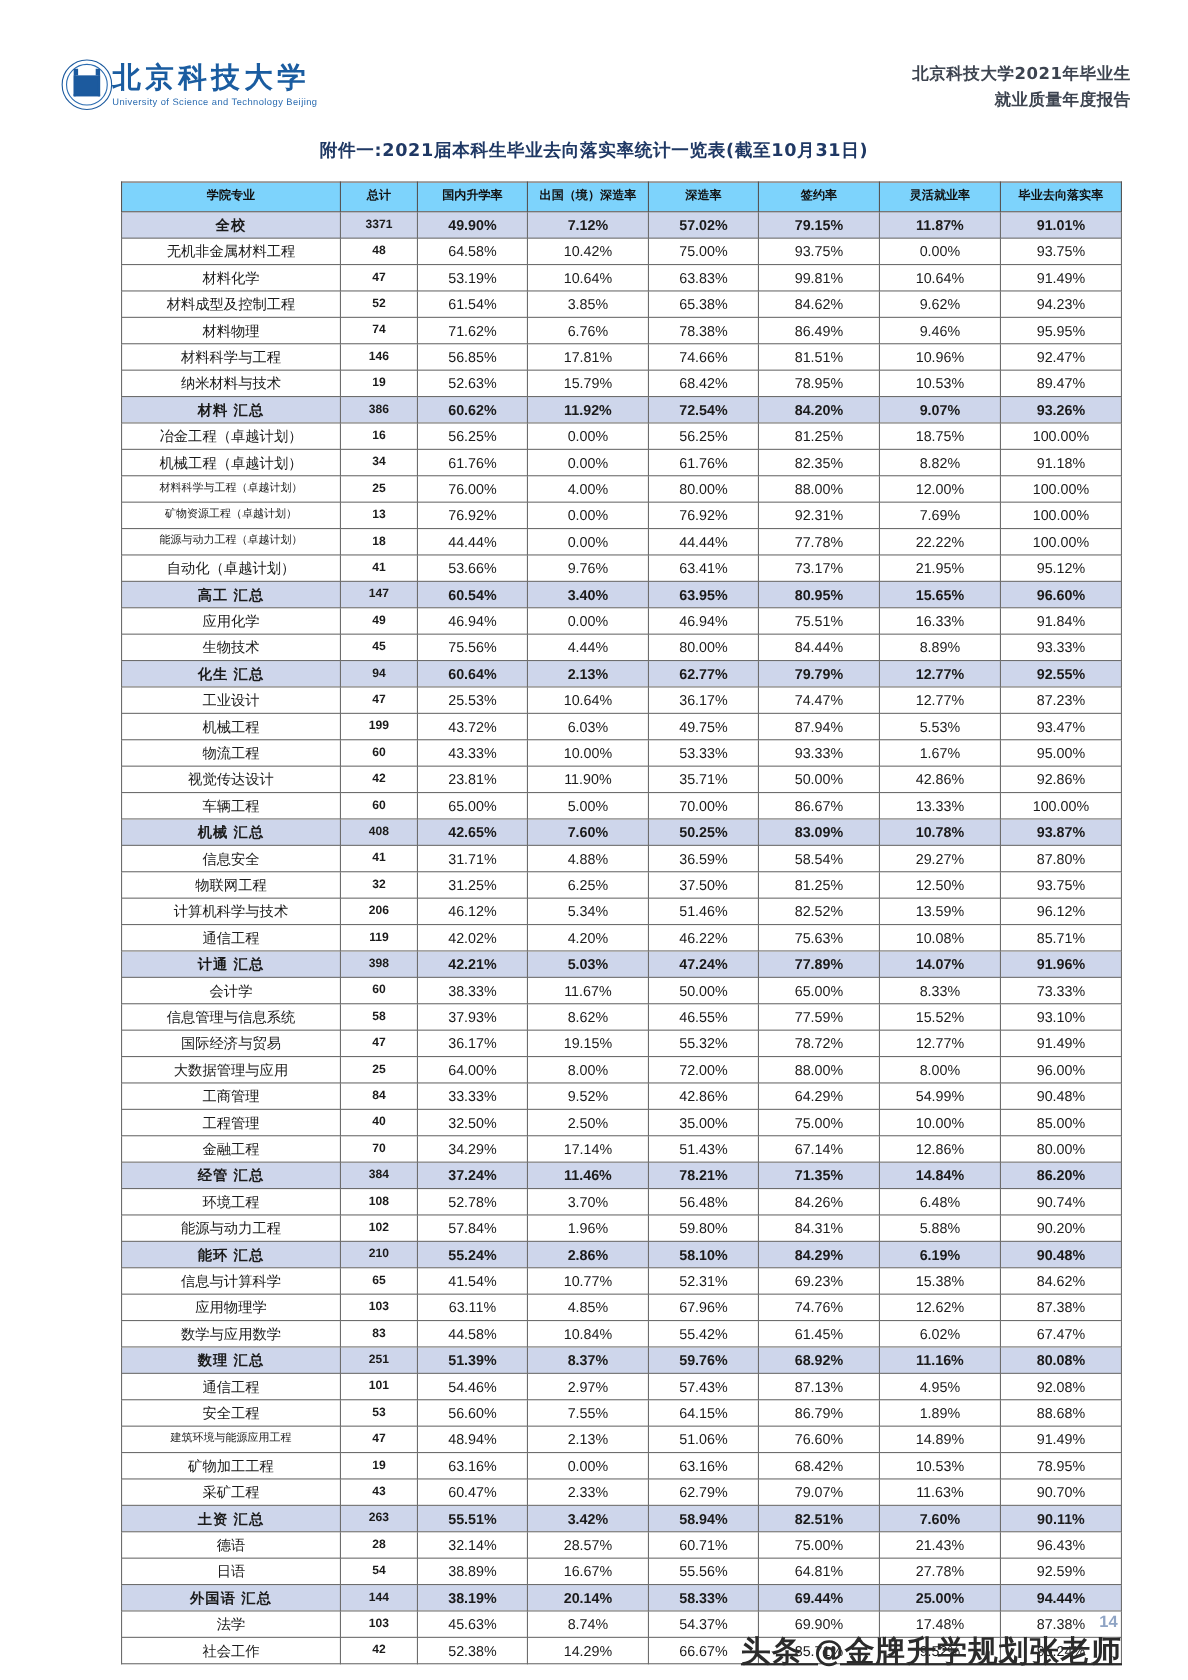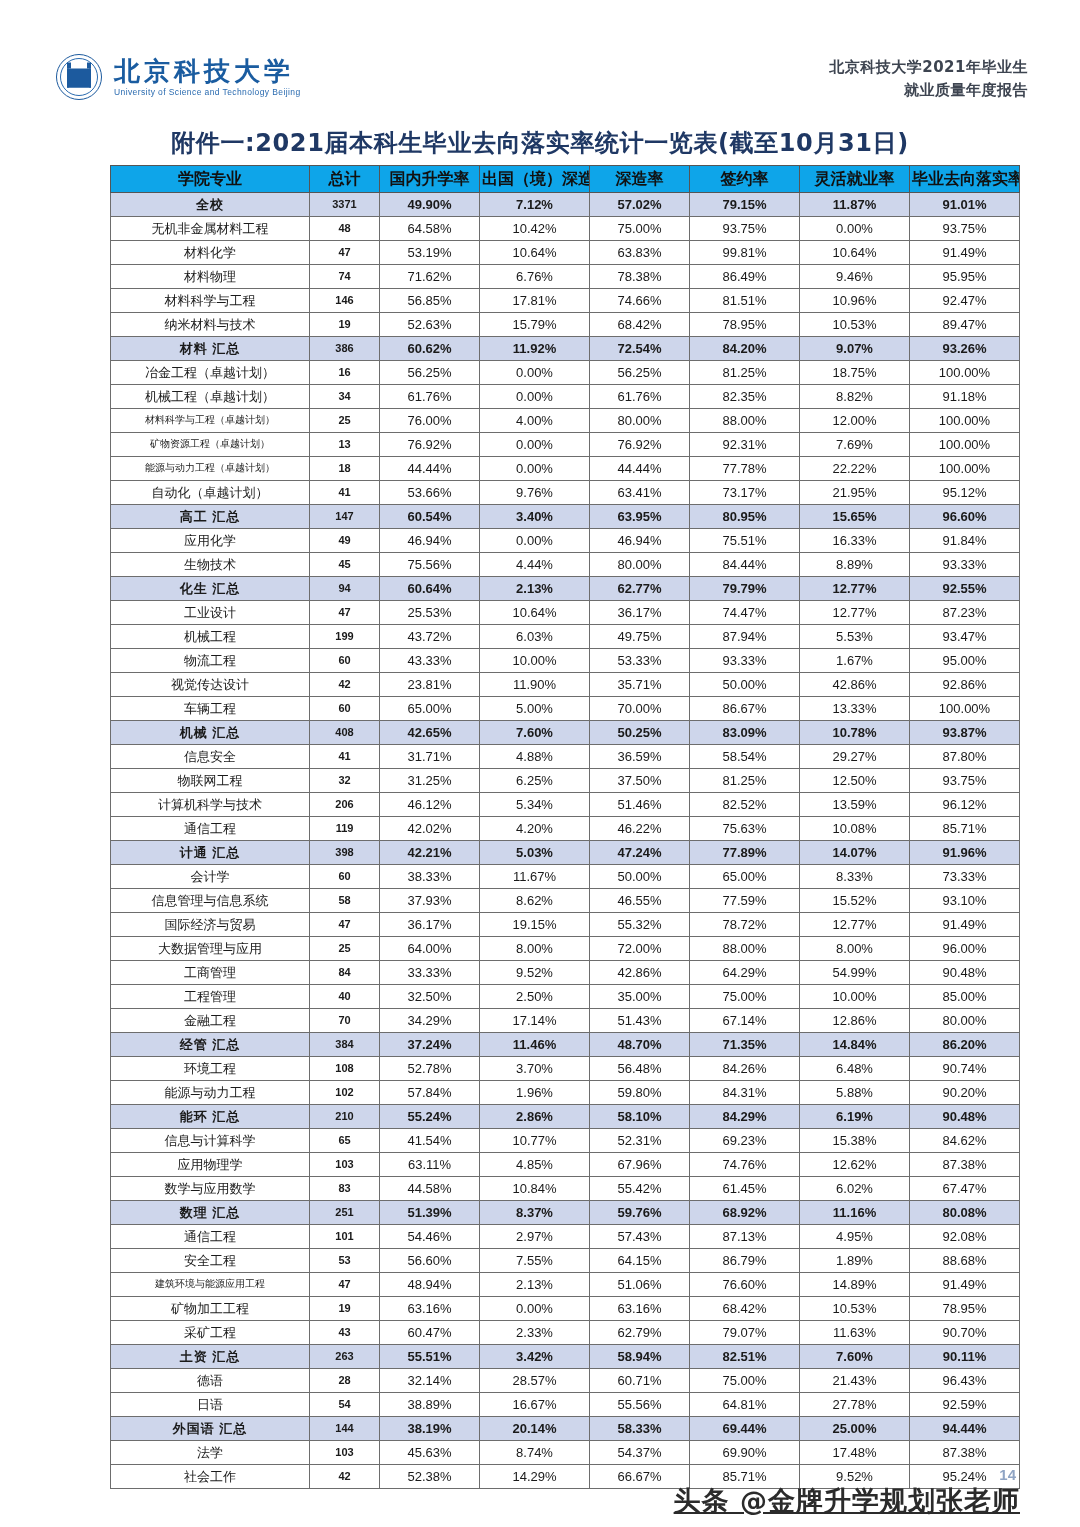--- a/index.html
+++ b/index.html
@@ -13,21 +13,21 @@
     overflow:hidden;
   }
   .page{position:relative;width:1080px;height:1527px;}
 
   
   .doc-header{
     position:absolute;left:0;top:52px;width:1080px;height:62px;
   }
   .logo-block{
     position:absolute;left:56px;top:2px;
-    display:flex;align-items:center;gap:12px;justify-content:flex-end;
+    display:flex;align-items:center;gap:0;justify-content:flex-end;
   }
   .logo-seal{
     width:44px;height:44px;border-radius:50%;
     border:1.6px solid #1c5a9e;
     position:relative;flex:none;
     background:#fff;
   }
   .logo-seal::before{
     content:"";position:absolute;left:3px;top:3px;right:3px;bottom:3px;
     border:1px solid #2a6bb0;border-radius:50%;
@@ -56,21 +56,21 @@
     position:absolute;right:52px;top:4px;text-align:right;
     font-family:"DejaVu Sans",sans-serif;
     font-size:15px;font-weight:700;color:#3d4450;line-height:1.55;
     letter-spacing:.5px;
   }
 
   
   .doc-title{
     position:absolute;left:0;top:127px;width:1080px;text-align:center;
     font-family:"DejaVu Sans","Liberation Sans",sans-serif;
-    font-size:24px;font-weight:700;color:#1f3864;letter-spacing:.6px;
+    font-size:16px;font-weight:700;color:#1f3864;letter-spacing:.6px;
   }
 
   
   .table-wrap{position:absolute;left:110px;top:165px;width:869px;}
   table.stats{
     border-collapse:collapse;width:869px;
     table-layout:fixed;
     font-size:12.5px;
   }
   table.stats col.c-major{width:199px;}
@@ -86,23 +86,23 @@
     border:1px solid #6d6d6d;
     height:23px;
     padding:0 2px;
     text-align:center;
     vertical-align:middle;
     line-height:1.05;
     white-space:nowrap;
     overflow:hidden;
   }
   table.stats thead th{
-    background:#0ea5e9;
+    background:#7dd3fc;
     font-weight:700;
-    font-size:16px;
+    font-size:11px;
     color:#111;
     height:26px;
     border-color:#555;
   }
   tr.row-highlight td{
     background:#ced6eb;
     font-weight:700;
   }
   tr.row-highlight td.c-name{letter-spacing:1px;}
   td.c-name{font-size:13px;}
@@ -196,20 +196,30 @@
             <td class="c-name">材料化学</td>
             <td class="c-total">47</td>
             <td class="c-val">53.19%</td>
             <td class="c-val">10.64%</td>
             <td class="c-val">63.83%</td>
             <td class="c-val">99.81%</td>
             <td class="c-val">10.64%</td>
             <td class="c-val">91.49%</td>
           </tr>
           <tr>
+            <td class="c-name">材料成型及控制工程</td>
+            <td class="c-total">52</td>
+            <td class="c-val">61.54%</td>
+            <td class="c-val">3.85%</td>
+            <td class="c-val">65.38%</td>
+            <td class="c-val">84.62%</td>
+            <td class="c-val">9.62%</td>
+            <td class="c-val">94.23%</td>
+          </tr>
+          <tr>
             <td class="c-name">材料物理</td>
             <td class="c-total">74</td>
             <td class="c-val">71.62%</td>
             <td class="c-val">6.76%</td>
             <td class="c-val">78.38%</td>
             <td class="c-val">86.49%</td>
             <td class="c-val">9.46%</td>
             <td class="c-val">95.95%</td>
           </tr>
           <tr>
@@ -520,21 +530,21 @@
             <td class="c-val">51.43%</td>
             <td class="c-val">67.14%</td>
             <td class="c-val">12.86%</td>
             <td class="c-val">80.00%</td>
           </tr>
           <tr class="row-highlight">
             <td class="c-name">经管 汇总</td>
             <td class="c-total">384</td>
             <td class="c-val">37.24%</td>
             <td class="c-val">11.46%</td>
-            <td class="c-val">48.70%</td>
+            <td class="c-val">78.21%</td>
             <td class="c-val">71.35%</td>
             <td class="c-val">14.84%</td>
             <td class="c-val">86.20%</td>
           </tr>
           <tr>
             <td class="c-name">环境工程</td>
             <td class="c-total">108</td>
             <td class="c-val">52.78%</td>
             <td class="c-val">3.70%</td>
             <td class="c-val">56.48%</td>

